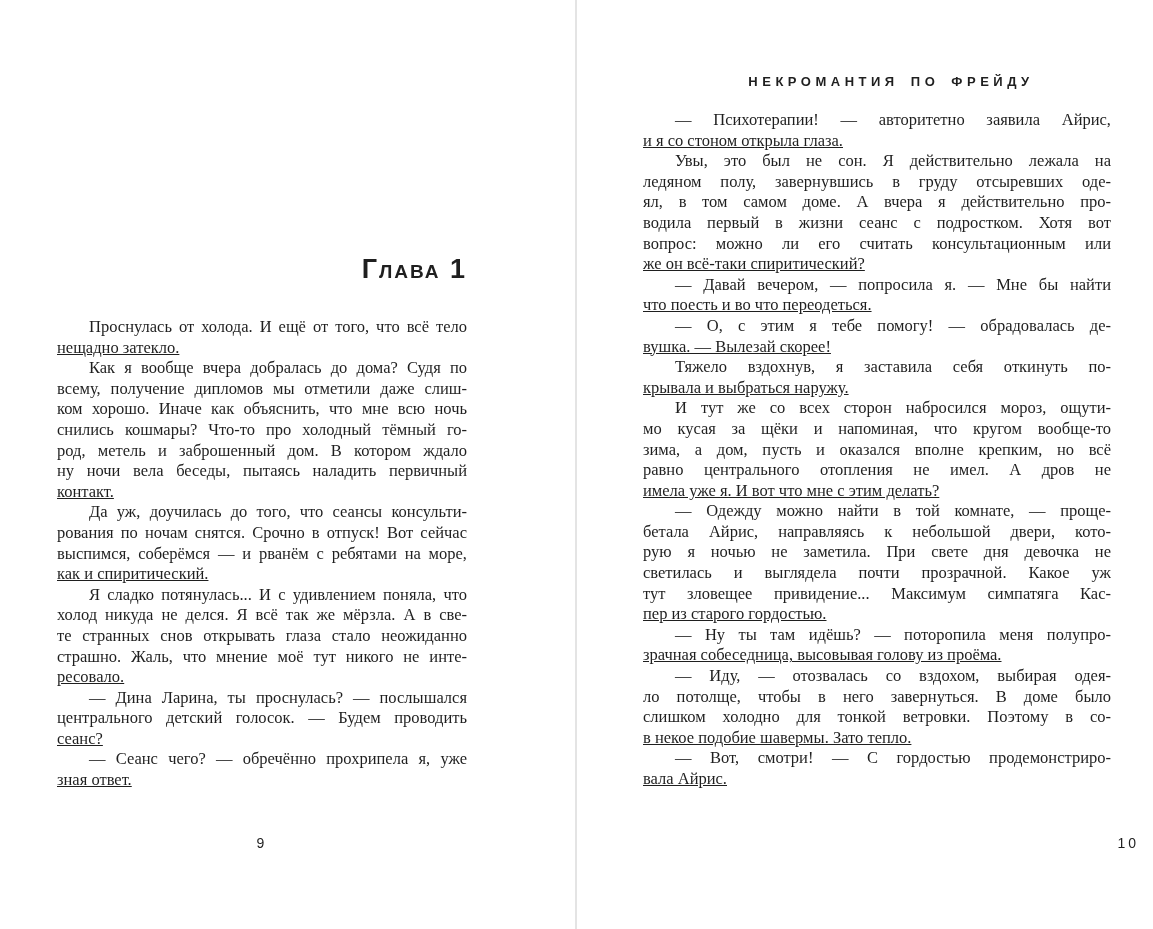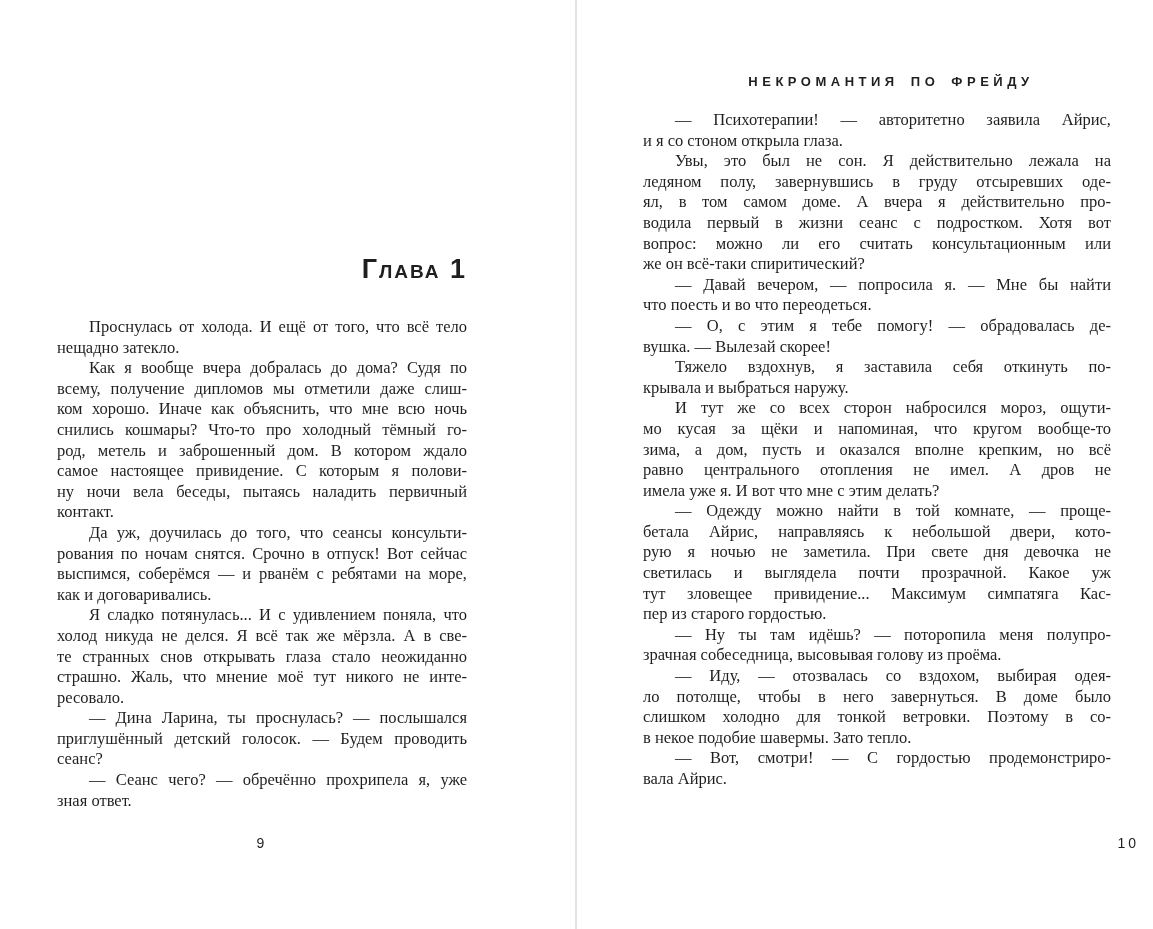--- a/index.html
+++ b/index.html
@@ -34,21 +34,21 @@
     letter-spacing:2px;
   }
   .body-text{position:absolute;}
   .page-left .body-text{left:57px;top:317px;width:410px;}
   .page-right .body-text{left:66px;top:110px;width:468px;}
   .line{
     font-size:16.5px;line-height:20.6px;
     text-align:justify;text-align-last:justify;
     white-space:normal;
   }
-  .line.last{text-align-last:left;}
+  .line.last{text-align-last:left;text-decoration:underline;}
   .line.first{text-indent:32px;}
   
   .running-header{
     position:absolute;left:66px;top:74px;width:496px;
     margin:0;text-align:center;
     font-family:"Liberation Sans","DejaVu Sans",sans-serif;
     font-weight:bold;font-size:13px;line-height:16px;
     letter-spacing:4.5px;word-spacing:4px;
   }
   
@@ -68,34 +68,33 @@
   <section class="page page-left">
     <h1 class="chapter-heading">Глава 1</h1>
     <div class="body-text">
         <div class="line first">Проснулась от холода. И ещё от того, что всё тело</div>
         <div class="line last">нещадно затекло.</div>
         <div class="line first">Как я вообще вчера добралась до дома? Судя по</div>
         <div class="line">всему, получение дипломов мы отметили даже слиш-</div>
         <div class="line">ком хорошо. Иначе как объяснить, что мне всю ночь</div>
         <div class="line">снились кошмары? Что-то про холодный тёмный го-</div>
         <div class="line">род, метель и заброшенный дом. В котором ждало</div>
-        <div class="line">самое настоящее привидение. С которым я полови-</div>
         <div class="line">ну ночи вела беседы, пытаясь наладить первичный</div>
         <div class="line last">контакт.</div>
         <div class="line first">Да уж, доучилась до того, что сеансы консульти-</div>
         <div class="line">рования по ночам снятся. Срочно в отпуск! Вот сейчас</div>
         <div class="line">выспимся, соберёмся — и рванём с ребятами на море,</div>
-        <div class="line last">как и договаривались.</div>
+        <div class="line last">как и спиритический.</div>
         <div class="line first">Я сладко потянулась... И с удивлением поняла, что</div>
         <div class="line">холод никуда не делся. Я всё так же мёрзла. А в све-</div>
         <div class="line">те странных снов открывать глаза стало неожиданно</div>
         <div class="line">страшно. Жаль, что мнение моё тут никого не инте-</div>
         <div class="line last">ресовало.</div>
         <div class="line first">— Дина Ларина, ты проснулась? — послышался</div>
-        <div class="line">приглушённый детский голосок. — Будем проводить</div>
+        <div class="line">центрального детский голосок. — Будем проводить</div>
         <div class="line last">сеанс?</div>
         <div class="line first">— Сеанс чего? — обречённо прохрипела я, уже</div>
         <div class="line last">зная ответ.</div>
       </div>
     <div class="folio folio-left">9</div>
   </section>
 
   <div class="divider"></div>
 
   <section class="page page-right">

